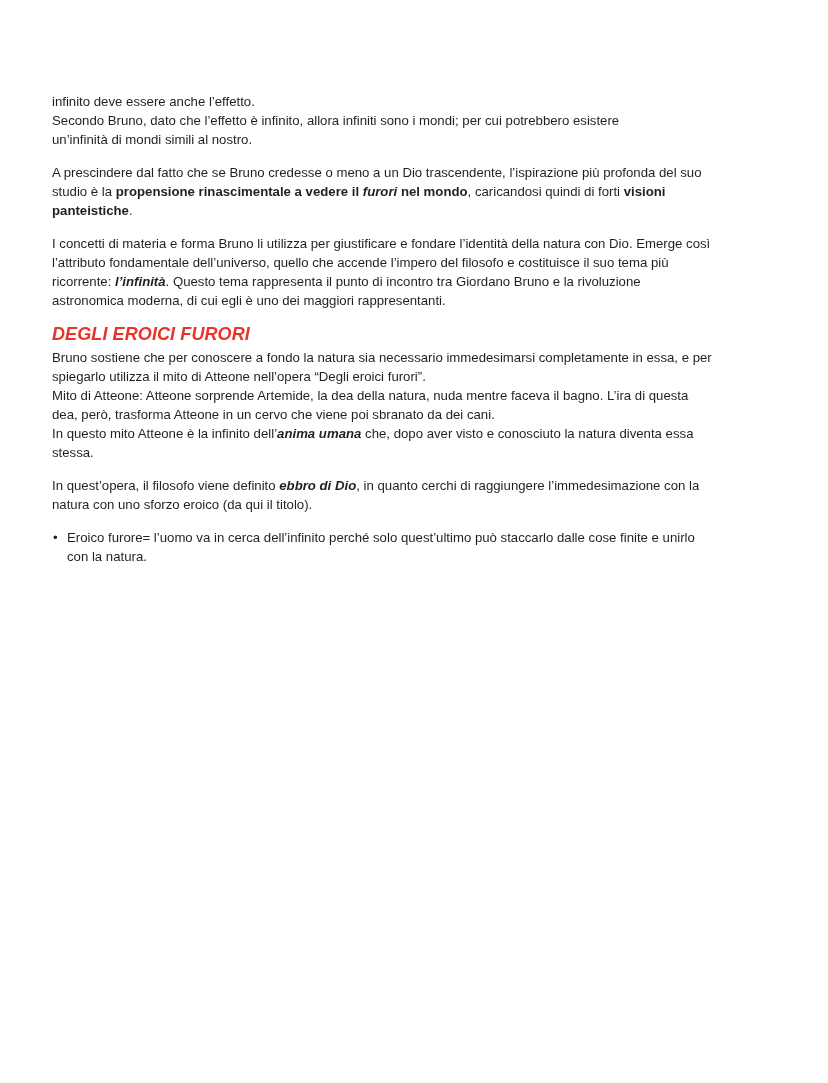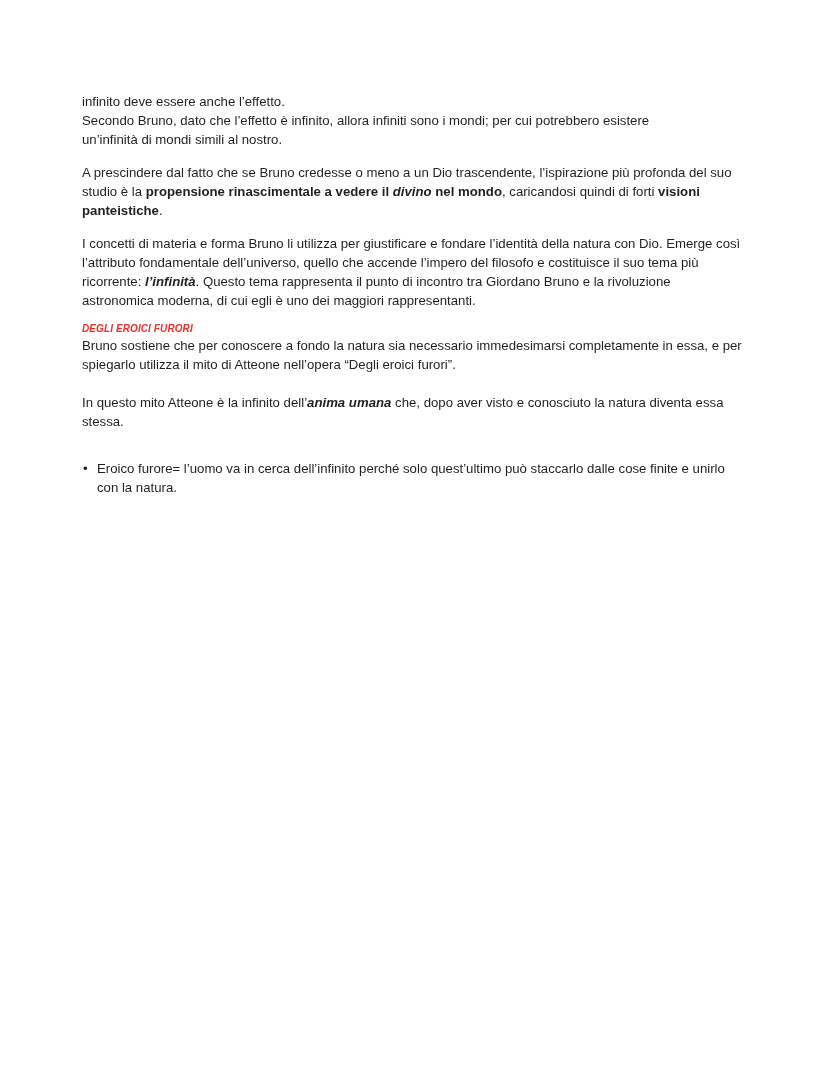--- a/index.html
+++ b/index.html
@@ -13,21 +13,21 @@
     font-family: "Liberation Sans", sans-serif;
     color: #231f20;
     -webkit-font-smoothing: antialiased;
   }
   .page {
     position: relative;
     width: 828px;
     height: 1083px;
     background: #ffffff;
     box-sizing: border-box;
-    padding: 92px 82px 0 82px;
+    padding: 92px 82px 0 52px;
   }
   .doc-body {
     width: 664px;
     font-size: 13.2px;
     line-height: 1.44;
     color: #231f20;
     text-align: left;
   }
   p {
     margin: 0;
@@ -38,21 +38,21 @@
   .gap {
     height: 14px;
   }
   .gap-small {
     height: 12px;
   }
   .heading {
     color: #e8332a;
     font-weight: bold;
     font-style: italic;
-    font-size: 10px;
+    font-size: 18px;
     letter-spacing: 0.1px;
     margin: 0;
   }
   .b { font-weight: bold; }
   .i { }
   .bi { font-weight: bold; font-style: italic; }
   ul.bullets {
     margin: 0;
     padding: 0;
     list-style: none;
@@ -76,41 +76,44 @@
 
     <p class="para">
       <span>infinito deve essere anche l’effetto.</span><br>
       <span>Secondo Bruno, dato che l’effetto è infinito, allora </span><span class="i">infiniti</span><span> sono i mondi; per cui potrebbero esistere</span><br>
       <span>un’infinità di mondi simili al nostro.</span>
     </p>
 
     <div class="gap"></div>
 
     <p class="para">
-      <span>A prescindere dal fatto che se Bruno credesse o meno a un Dio trascendente, l’ispirazione più profonda del suo studio è la </span><span class="b">propensione rinascimentale a vedere il </span><span class="bi">divino</span><span class="b"> nel mondo</span><span>, caricandosi quindi di forti </span><span class="b">visioni panteistiche</span><span>.</span>
+      <span>A prescindere dal fatto che se Bruno credesse o meno a un Dio trascendente, l’ispirazione più profonda del suo studio è la </span><span class="b">propensione rinascimentale a vedere il </span><span class="bi">furori</span><span class="b"> nel mondo</span><span>, caricandosi quindi di forti </span><span class="b">visioni panteistiche</span><span>.</span>
     </p>
 
     <div class="gap"></div>
 
     <p class="para">
       <span>I concetti di materia e forma Bruno li utilizza per giustificare e fondare l’identità della natura con Dio. Emerge così l’attributo fondamentale dell’universo, quello che accende l’impero del filosofo e costituisce il suo tema più ricorrente: </span><span class="bi">l’infinità</span><span>. Questo tema rappresenta il punto di incontro tra Giordano Bruno e la rivoluzione astronomica moderna, di cui egli è uno dei maggiori rappresentanti.</span>
     </p>
 
     <div class="gap-small"></div>
 
     <p class="heading">DEGLI EROICI FURORI</p>
 
     <p class="para">
       <span>Bruno sostiene che per conoscere a fondo la natura sia necessario immedesimarsi completamente in essa, e per spiegarlo utilizza il mito di Atteone nell’opera “Degli eroici furori”.</span><br>
-      <br>
+      <span>Mito di Atteone: Atteone sorprende Artemide, la dea della natura, nuda mentre faceva il bagno. L’ira di questa dea, però, trasforma Atteone in un cervo che viene poi sbranato da dei cani.</span><br>
       <span>In questo mito Atteone è la infinito dell’</span><span class="bi">anima umana</span><span> che, dopo aver visto e conosciuto la natura diventa essa stessa.</span>
     </p>
 
     <div class="gap"></div>
 
+    <p class="para">
+      <span>In quest’opera, il filosofo viene definito </span><span class="bi">ebbro di Dio</span><span>, in quanto cerchi di raggiungere l’immedesimazione con la natura con uno sforzo eroico (da qui il titolo).</span>
+    </p>
 
     <div class="gap"></div>
 
     <ul class="bullets">
       <li>
         <span class="dot">•</span>
         <span>Eroico furore= l’uomo va in cerca dell’infinito perché solo quest’ultimo può staccarlo dalle cose finite e unirlo con la natura.</span>
       </li>
     </ul>
 

